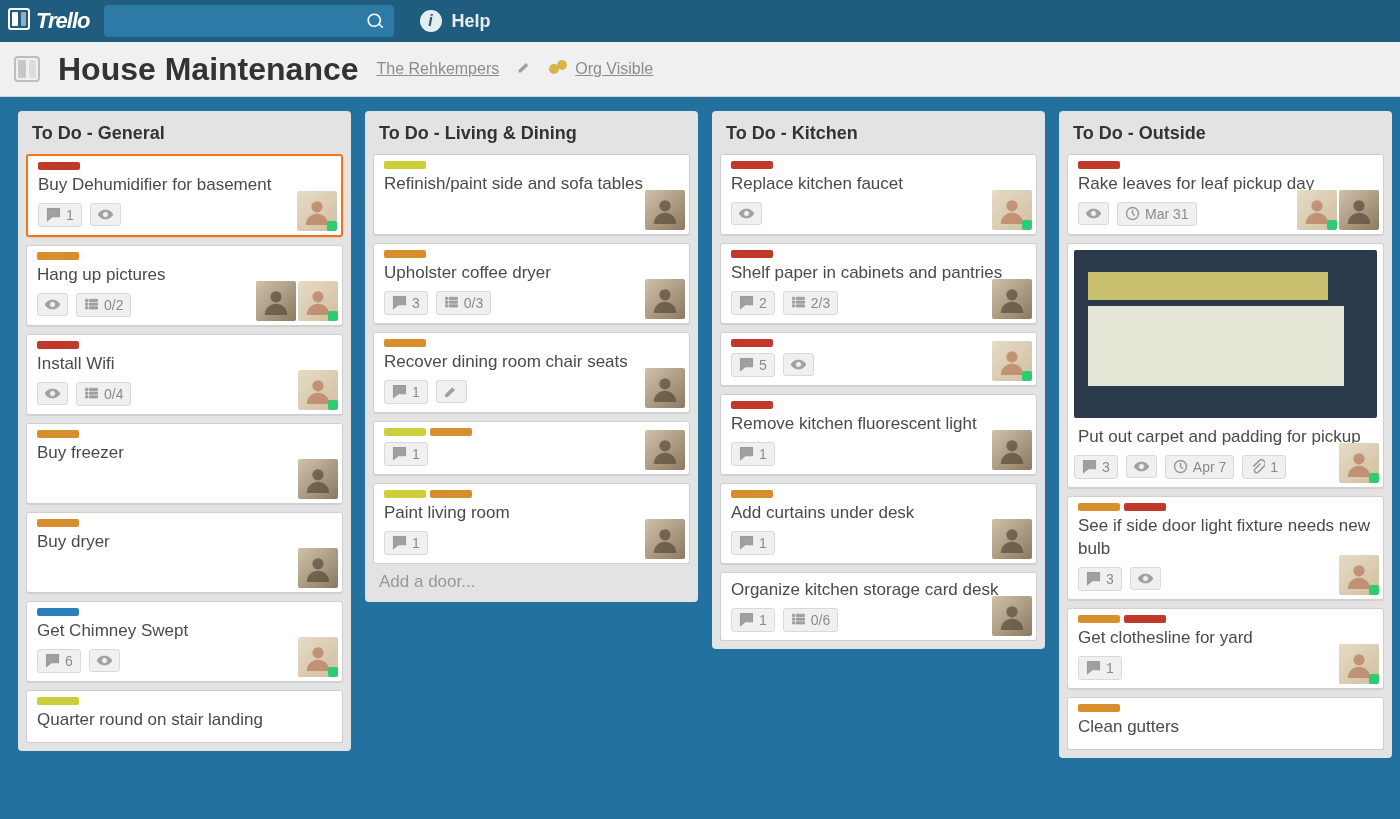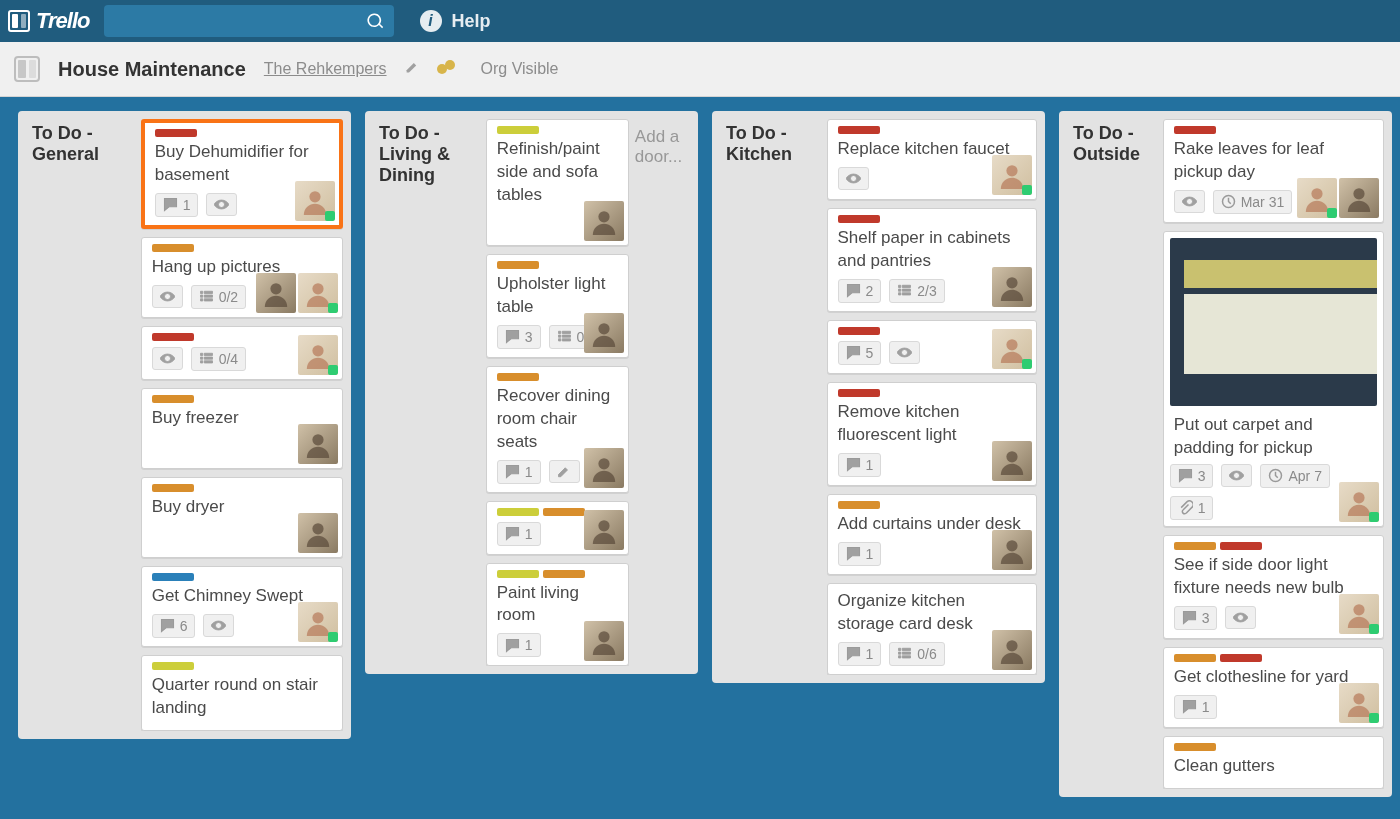--- a/index.html
+++ b/index.html
@@ -15,21 +15,20 @@
   .topbar {
     height: 42px;
     background: #205c7e;
     display: flex;
     align-items: center;
     padding: 0 8px;
     gap: 8px;
   }
   .logo {
     display: flex;
-    align-items: center;
     gap: 6px;
     color: #fff;
     font-weight: bold;
     font-size: 22px;
     font-style: italic;
     letter-spacing: -1px;
   }
   .logo-box {
     width: 22px; height: 22px;
     border: 2px solid #fff;
@@ -82,50 +81,50 @@
     gap:18px;
     font-size:16px;
   }
   .board-icon {
     width:26px;height:26px;border:2px solid #bdbdbd;border-radius:4px;
     display:flex;gap:3px;padding:2px;
   }
   .board-icon span{flex:1;background:#c7c7c7;border-radius:1px;}
   .board-icon span:last-child{opacity:.5;}
   .board-title {
-    font-size:20px;font-weight:bold;color:#333;
+    font-size:32px;font-weight:bold;color:#333;
   }
   .board-org {
     color:#8c8c8c;text-decoration:underline;cursor:pointer;
   }
   .pencil { color:#a0a0a0; cursor:pointer; }
   .vis {
-    display:flex;align-items:center;gap:22px;
-    color:#8c8c8c;cursor:pointer;justify-content:space-between;
+    display:flex;align-items:center;gap:4px;
+    color:#8c8c8c;text-decoration:underline;cursor:pointer;justify-content:space-between;
   }
   .vis-icon{ width:20px;height:14px;position:relative;}
   .vis-icon::before{content:"";position:absolute;width:10px;height:10px;border-radius:50%;background:#d8b54a;left:-2px;top:2px;}
   .vis-icon::after{content:"";position:absolute;width:10px;height:10px;border-radius:50%;background:#d8b54a;left:6px;top:-2px;}
 
   
   .canvas {
     padding:14px 8px 8px 18px;
     display:flex;
     gap:14px;
     align-items:flex-start;
     height:calc(819px - 42px - 55px);
     overflow:hidden;
   }
   .list {
     width:335px;
     background:#e3e3e3;
     border-radius:4px;
     padding:8px;
     max-height:100%;
-    display:flex;flex-direction:row;
+    display:flex;flex-direction:column;
   }
   .list-title {
     font-weight:bold;
     color:#333;
     font-size:18px;
     padding:4px 6px 10px 6px;
   }
   .cards {
     display:flex;flex-direction:column;gap:8px;
     overflow-y:hidden;
@@ -133,21 +132,21 @@
   .card {
     background:#fff;
     border-radius:3px;
     border:1px solid #cfcfcf;
     padding:6px 10px 6px 10px;
     position:relative;
     cursor:pointer;
     box-shadow:0 1px 0 rgba(0,0,0,.08);
     min-height:48px;
   }
-  .card.active { border:4px solid #f97316; }
+  .card.active { border:2px solid #f97316; }
   .labels { display:flex;gap:4px;margin-bottom:4px; height:8px;}
   .lbl { width:42px;height:8px;border-radius:2px; }
   .lbl.red{background:#c0392b;} .lbl.orange{background:#d88e2c;}
   .lbl.yellow{background:#ccce3a;}
   .lbl.blue{background:#2a80b9;}
   .card-title { font-size:17px;color:#4a4a4a;line-height:1.35; margin-bottom:4px;}
   .badges { display:flex;align-items:center;gap:8px;flex-wrap:wrap; margin-top:4px; min-height:28px;}
   .badge {
     display:flex;align-items:center;gap:5px;
     background:#f0f0f0;border:1px solid #d9d9d9;border-radius:3px;
@@ -307,20 +306,21 @@
               <svg viewBox="0 0 20 20" class="">
                 <use href="#i-person"></use>
               </svg>
             </span>
           </div>
     </div>
         <div class="card  ">
       <div class="labels">
             <span class="lbl red"></span>
           </div>
+      <div class="card-title">Install Wifi</div>
       <div class="badges">
             <span class="badge">
               <svg viewBox="0 0 20 20" class="">
                 <use href="#i-eye"></use>
               </svg>
             </span>
             <span class="badge"><svg viewBox="0 0 20 20" class="">
                 <use href="#i-list"></use>
               </svg> 0/4</span>
           </div>
@@ -408,21 +408,21 @@
               <svg viewBox="0 0 20 20" class="">
                 <use href="#i-person"></use>
               </svg>
             </span>
           </div>
     </div>
         <div class="card  ">
       <div class="labels">
             <span class="lbl orange"></span>
           </div>
-      <div class="card-title">Upholster light table</div>
+      <div class="card-title">Upholster coffee dryer</div>
       <div class="badges">
             <span class="badge"><svg viewBox="0 0 20 20" class="">
                 <use href="#i-comment"></use>
               </svg> 3</span>
             <span class="badge"><svg viewBox="0 0 20 20" class="">
                 <use href="#i-list"></use>
               </svg> 0/3</span>
           </div>
       <div class="members">
             <span class="avatar a1">

